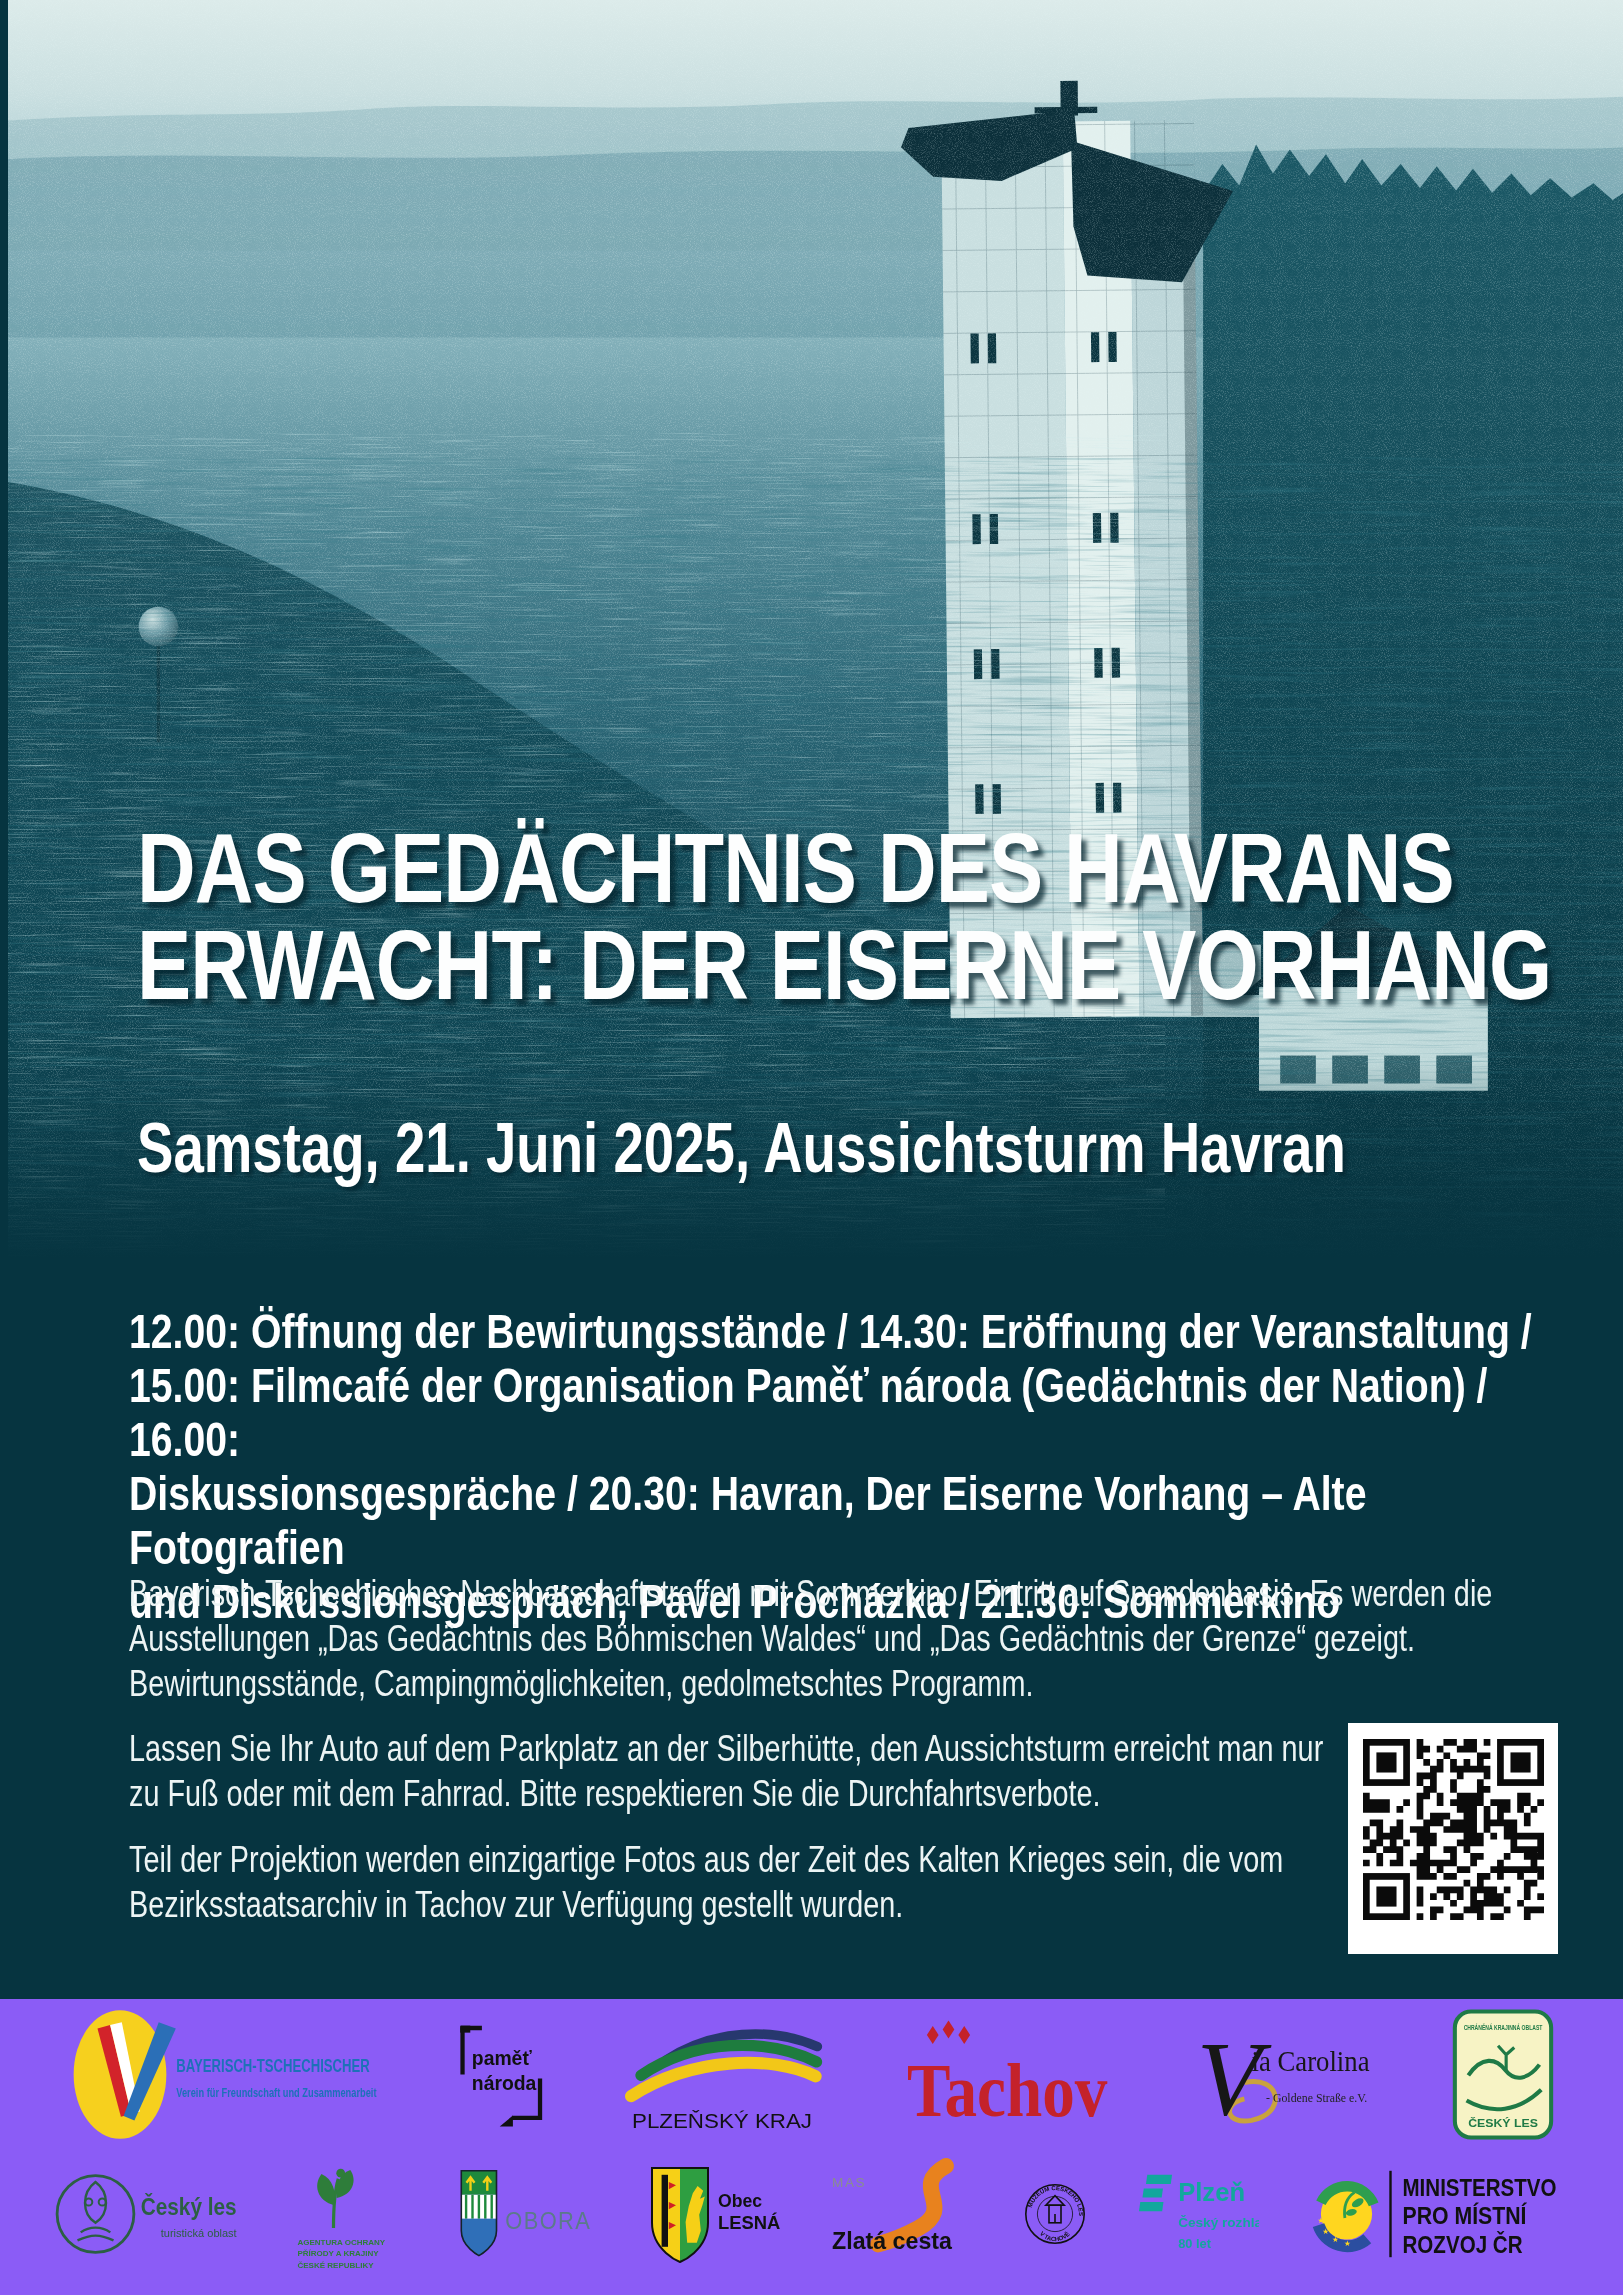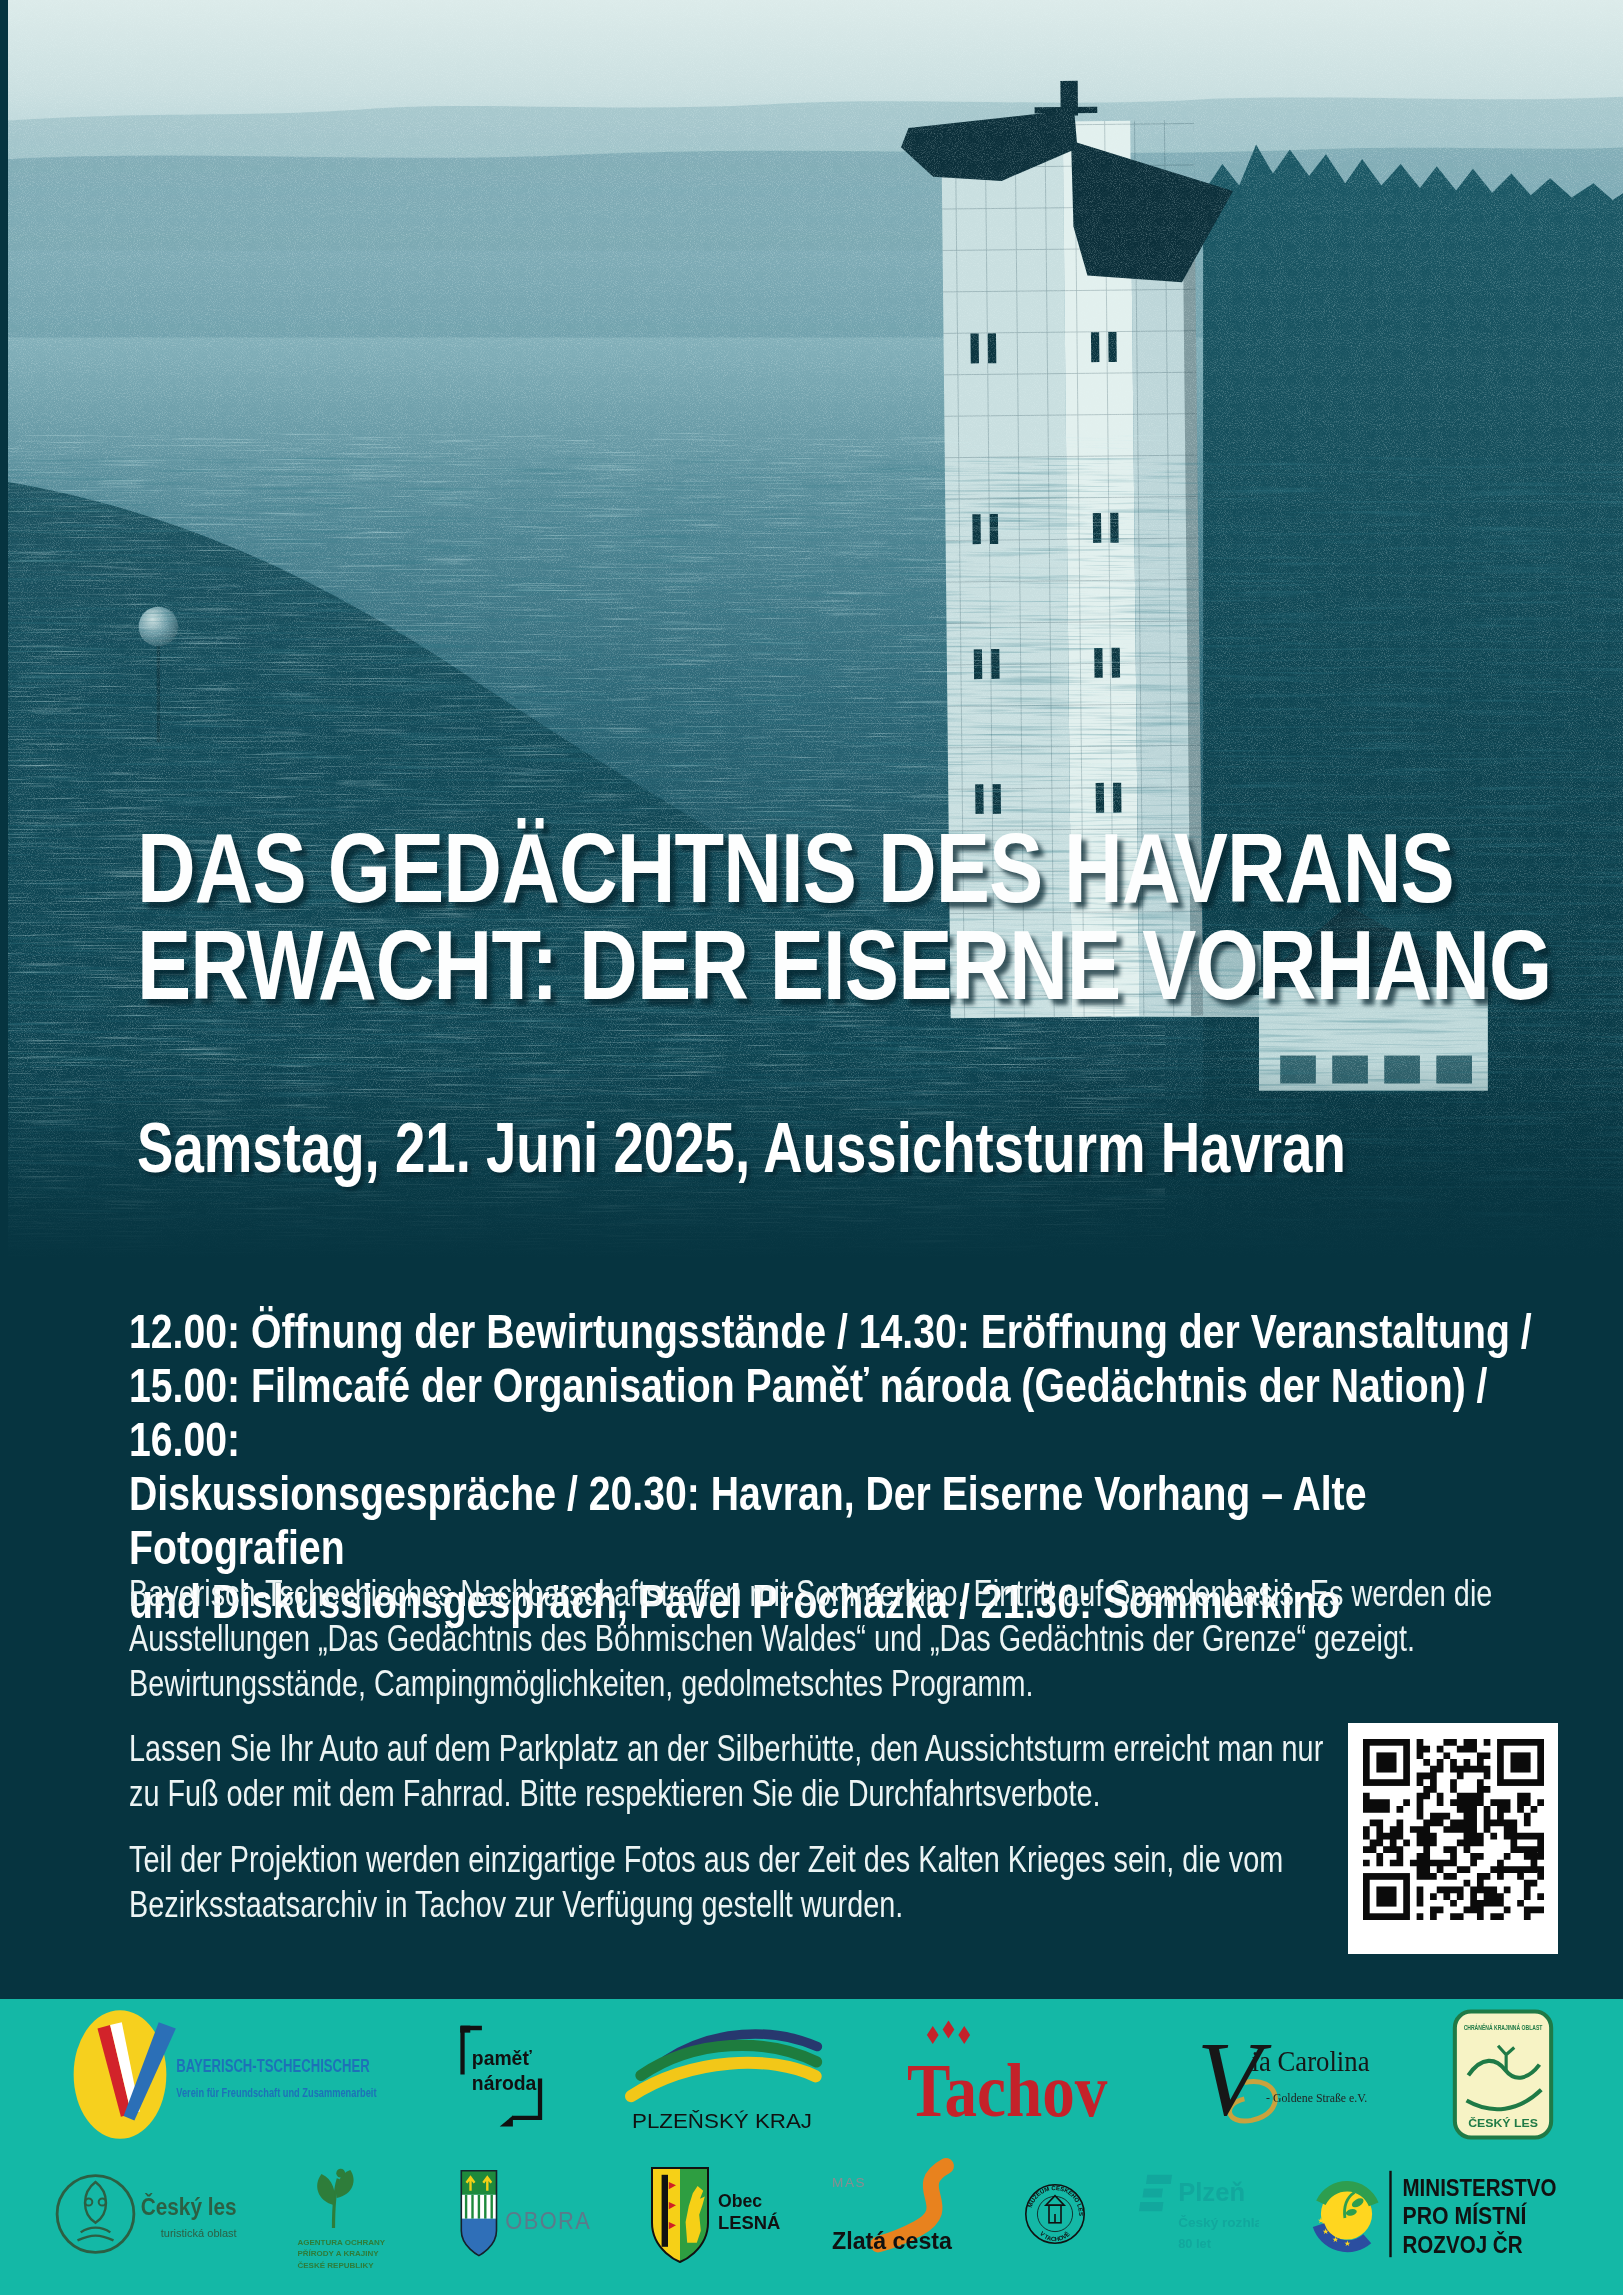--- a/index.html
+++ b/index.html
@@ -14,21 +14,21 @@
   .subtitle{position:absolute;left:129px;top:1112px;width:2072px;color:#ffffff;font-weight:700;
          font-size:70px;line-height:72px;transform:scaleX(.78);
          text-shadow:4.8px 4.3px 3.9px rgba(4,34,44,.6);}
   .schedule{position:absolute;left:129px;top:1304px;width:1793px;color:#ffffff;font-weight:700;
          font-size:49px;line-height:54px;transform:scaleX(.80);}
   .para{position:absolute;left:129px;width:1793px;color:#ecf4f4;font-weight:400;
          font-size:36px;line-height:45px;transform:scaleX(.80);}
   .p1{top:1571px}.p2{top:1726px}.p3{top:1837px}
   .qr{position:absolute;left:1348px;top:1723px;width:210px;height:231px;background:#ffffff;}
   .qr svg{position:absolute;left:14.5px;top:16.4px;width:181px;height:181px;}
-  .footer{position:absolute;left:0;top:1999px;width:1623px;height:296px;background:#14b8a6;}
+  .footer{position:absolute;left:0;top:1999px;width:1623px;height:296px;background:#8b5cf6;}
   .logo-row{position:absolute;display:flex;align-items:center;justify-content:space-between;}
   .row1{left:67px;top:5.8px;width:1489px;height:140px;}
   .row2{left:53px;top:150px;width:1518px;height:130px;}
   .row1 svg{height:135px;width:auto;display:block;}
   .row2 svg{height:120px;width:auto;display:block;}
   svg text{font-family:"Liberation Sans",sans-serif;}
   svg text.serif{font-family:"Liberation Serif",serif;}
 </style>
 </head>
 <body>

